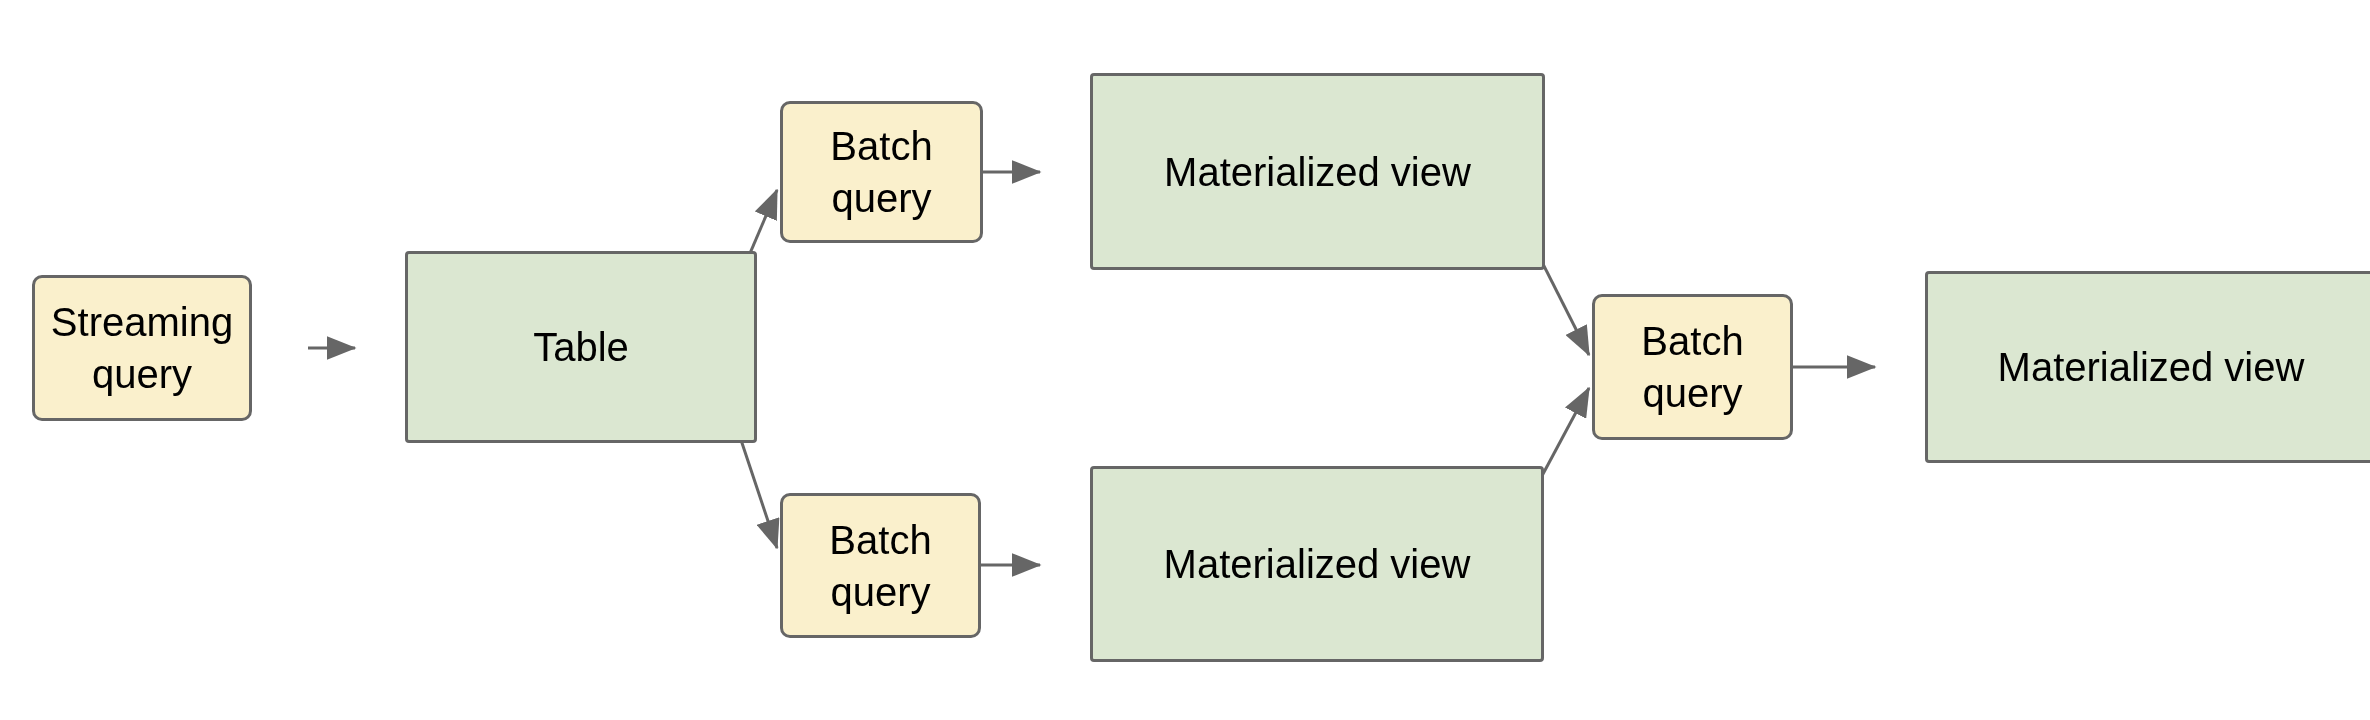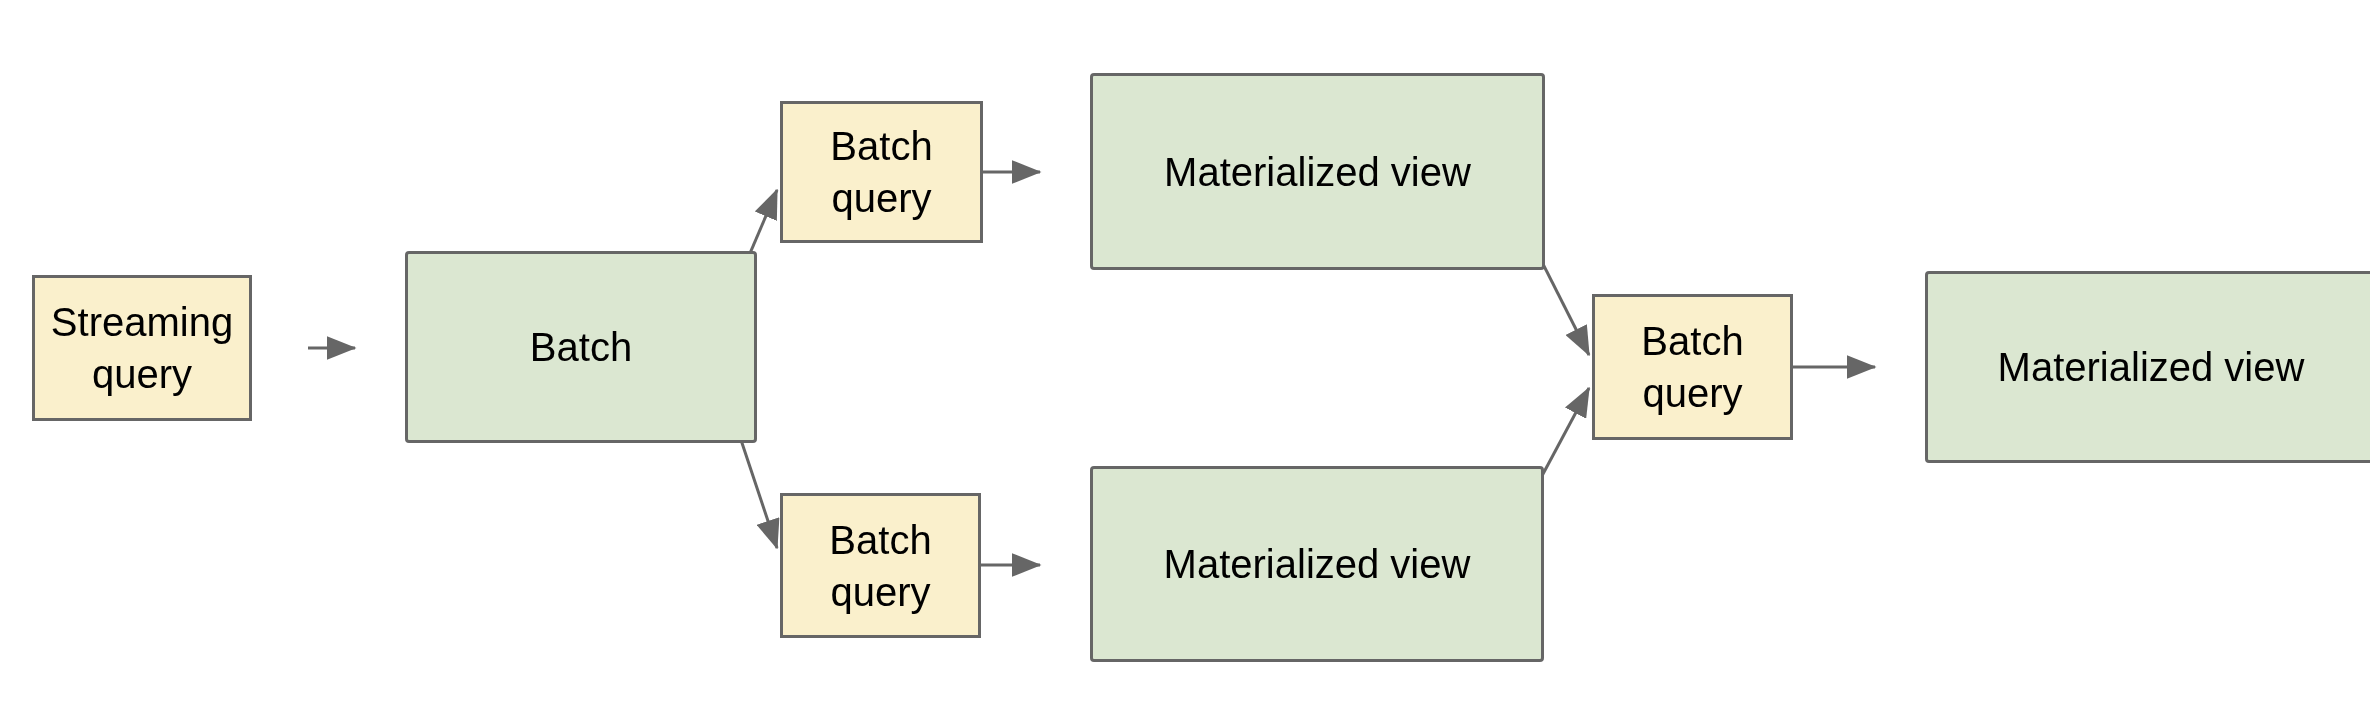--- a/index.html
+++ b/index.html
@@ -38,21 +38,21 @@
     align-items: center;
     justify-content: center;
     text-align: center;
     font-size: 40px;
     line-height: 52px;
     color: var(--text, #000000);
     padding: 0 14px;
   }
   .node.kind-query {
     background: var(--query-fill, #FAF0CC);
-    border-radius: 0;
+    border-radius: 10px;
     justify-content: flex-end;
   }
   .node.kind-store {
     background: var(--store-fill, #DBE7D1);
     border-radius: 4px;
     margin-left: 47px;
   }
   
   #n-streaming-query   { left: 32px;   top: 275px; width: 220px; height: 146px; }
   #n-table             { left: 358px;  top: 251px; width: 352px; height: 192px; }
@@ -82,21 +82,21 @@
     <path class="edge" d="M1497,173 L1589,355" marker-end="url(#arrow)"></path>
     <path class="edge" d="M1497,560 L1589,388" marker-end="url(#arrow)"></path>
     <path class="edge" d="M1793,367 L1875,367" marker-end="url(#arrow)"></path>
   </svg>
 
   <div class="node kind-query" id="n-streaming-query">
     <span>Streaming query</span>
   </div>
 
   <div class="node kind-store" id="n-table">
-    <span>Batch</span>
+    <span>Table</span>
   </div>
 
   <div class="node kind-query" id="n-batch-query-top">
     <span>Batch query</span>
   </div>
 
   <div class="node kind-store" id="n-mv-top">
     <span>Materialized view</span>
   </div>
 

